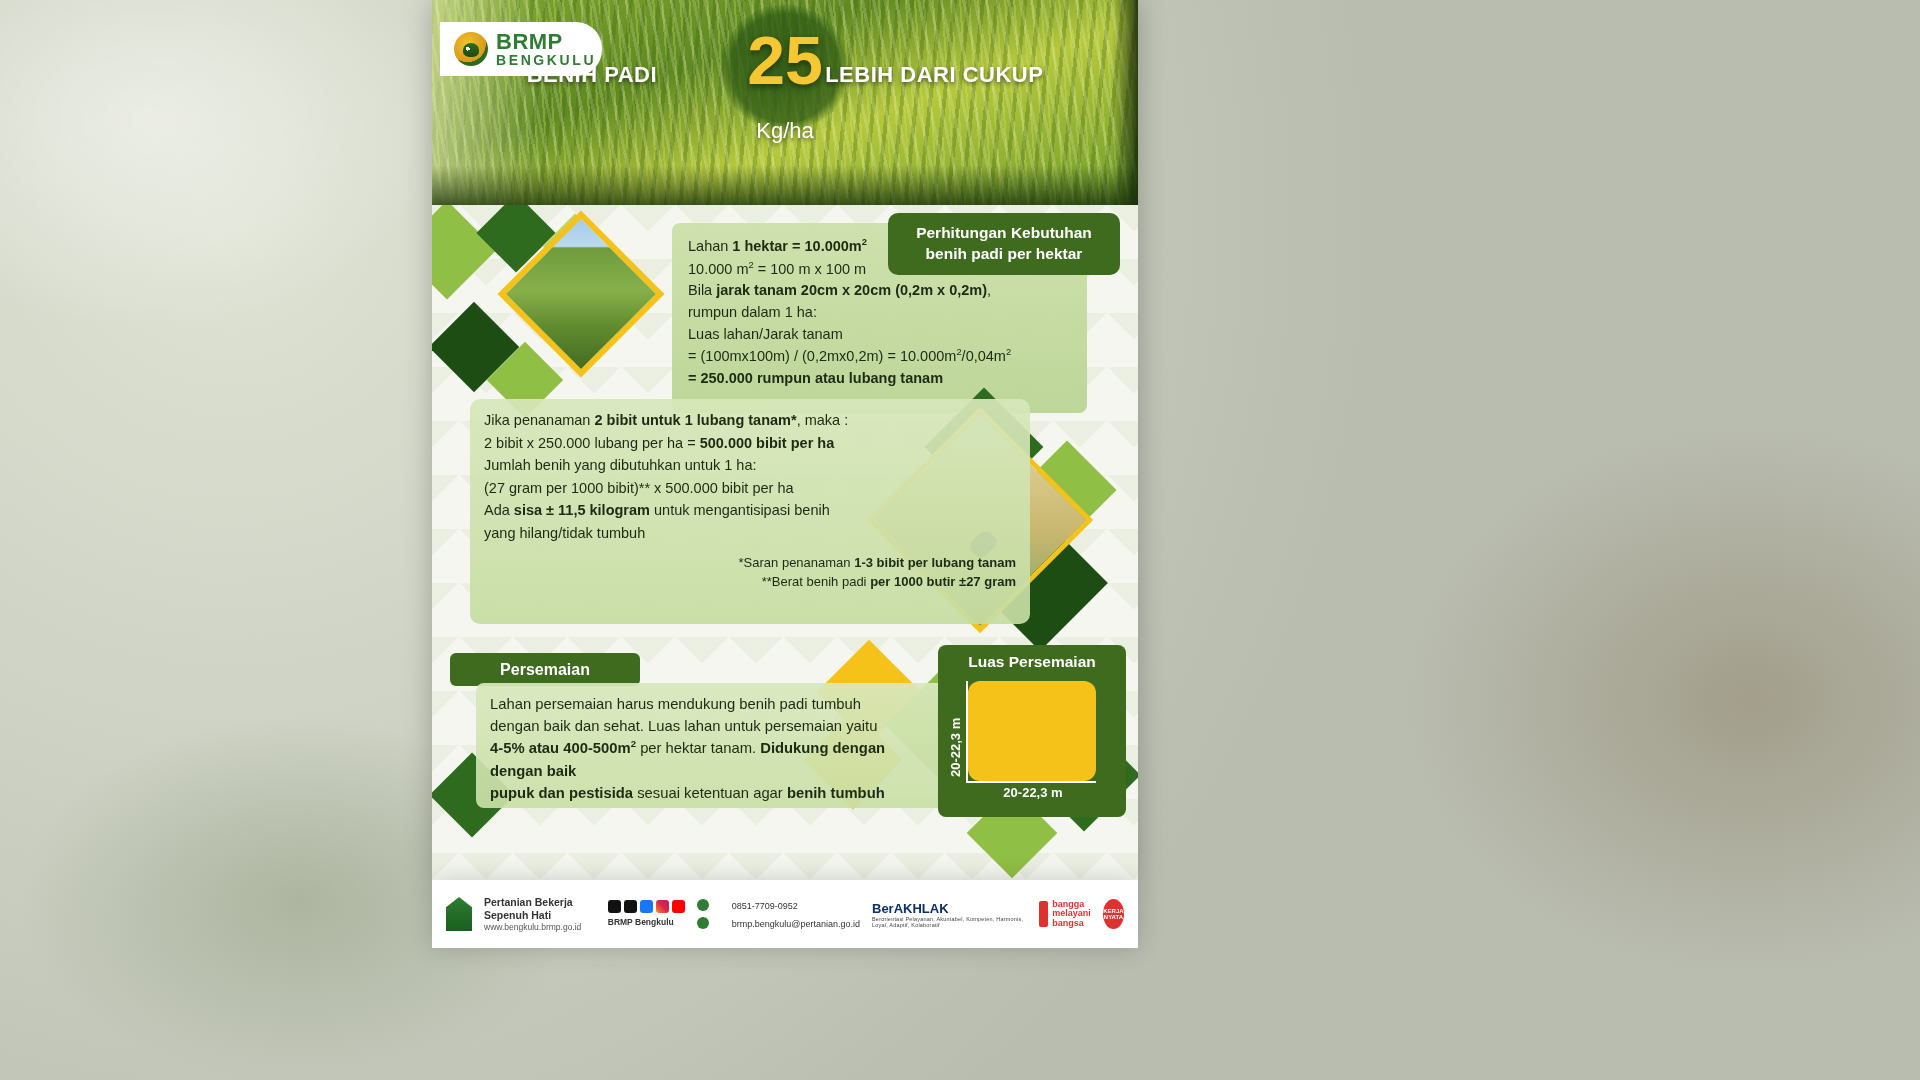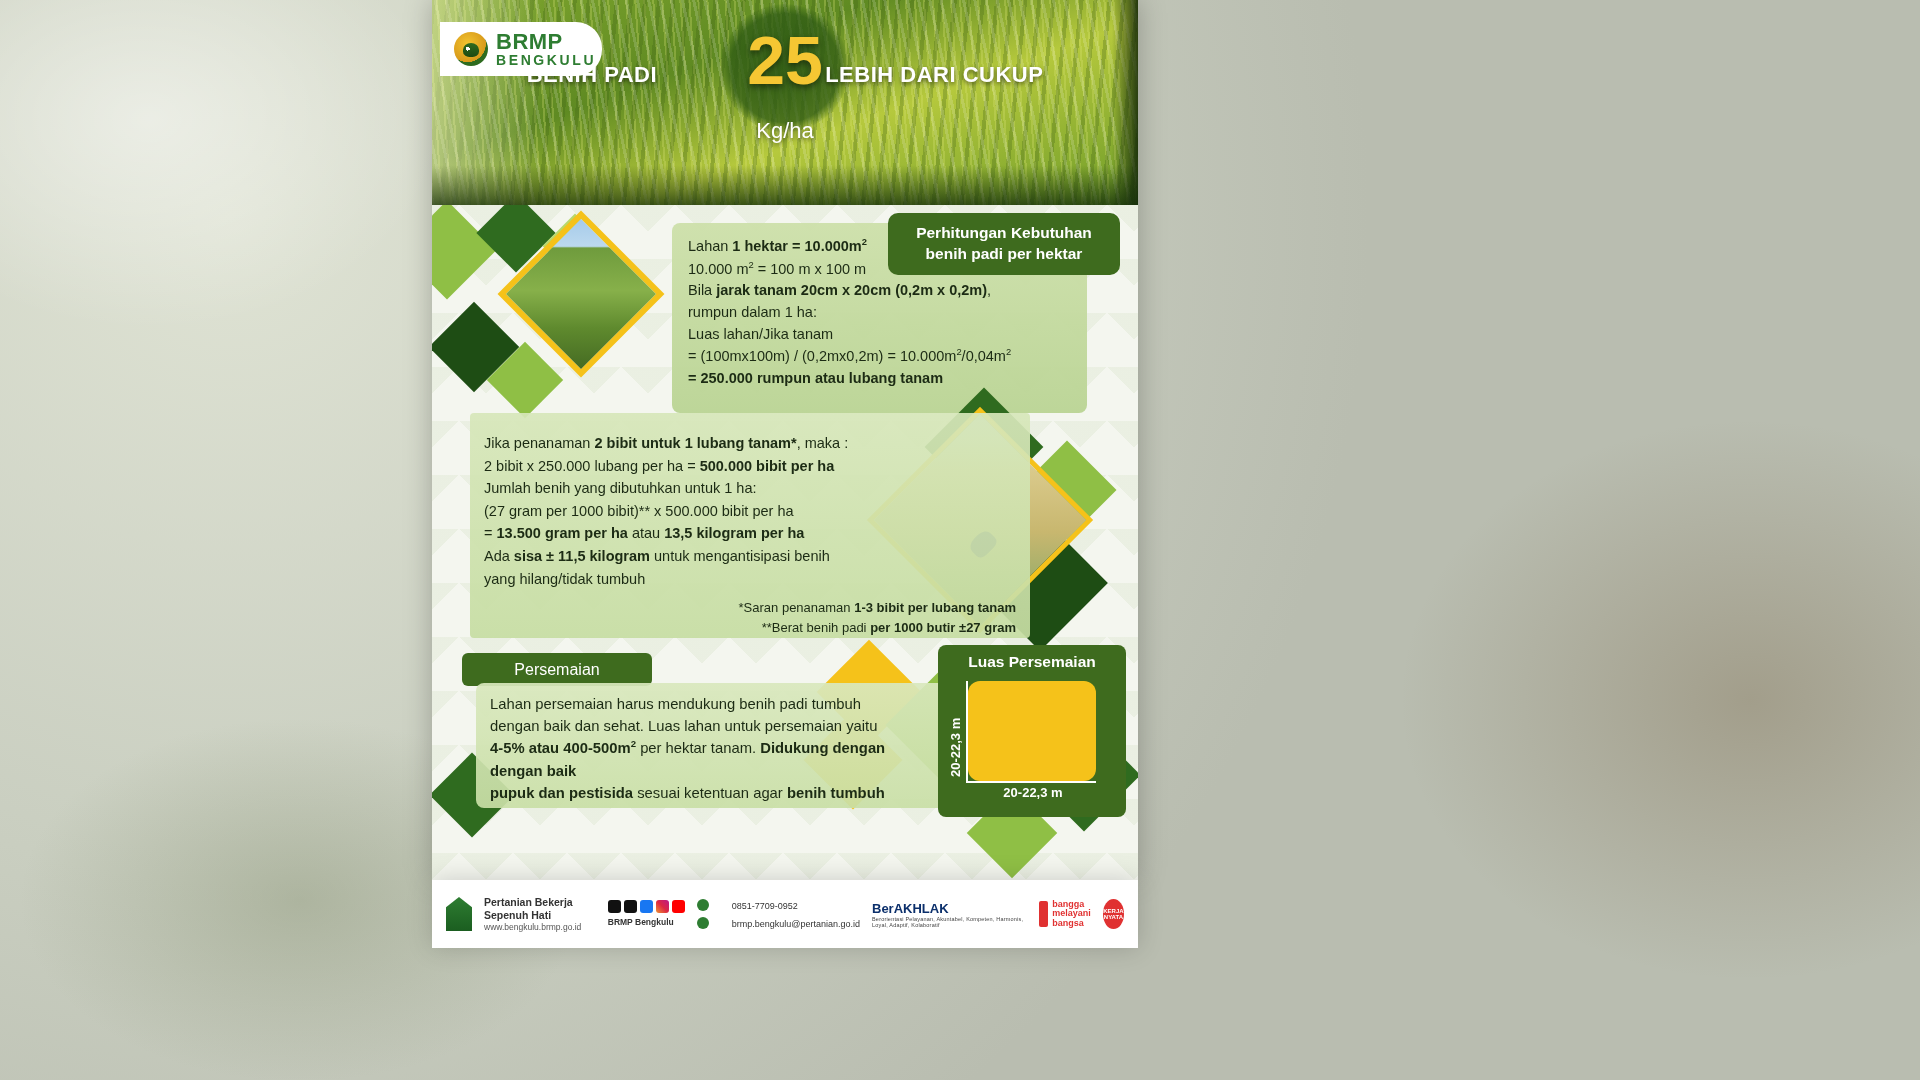--- a/index.html
+++ b/index.html
@@ -152,36 +152,36 @@
   .badge-right {
     position:absolute; right: 18px; top: 8px; width: 232px;
     background:#3e6b1e; color:#fff; border-radius: 10px;
     text-align:center; padding: 10px 8px; font-size: 15.5px; font-weight:700; line-height:1.35;
     z-index: 4;
   }
   sup { font-size: .65em; vertical-align: super; }
 
   
   .card2 {
-    position:absolute; left: 38px; top: 208px; width: 560px; height: 225px;
+    position:absolute; left: 38px; top: 194px; width: 560px; height: 225px;
     background: linear-gradient(180deg, rgba(215,231,186,.92), rgba(198,221,162,.92));
-    border-radius: 4px;
-    padding: 19px 14px;
+    border-radius: 10px;
+    padding: 10px 14px;
     font-size: 14.5px; color:#1c2b14; line-height: 1.56;
   }
   .note {
     text-align:right; font-size: 13px; line-height:1.5; margin-top: 8px;
   }
 
   
   .pill {
     position:absolute; left: 18px; top: 448px; width: 190px; height: 33px;
     background:#3e6b1e; color:#fff; border-radius: 6px;
     display:flex; align-items:center; justify-content:center;
-    font-size: 16px; font-weight:400;margin-left:12px;
+    font-size: 16px; font-weight:700;
   }
   .card3 {
     position:absolute; left: 44px; top: 478px; width: 500px; height: 125px;
     background: linear-gradient(180deg, rgba(217,232,189,.92), rgba(201,223,166,.92));
     border-radius: 8px;
     padding: 10px 14px;
     font-size: 14.8px; color:#1c2b14; line-height: 1.5;
   }
 
   
@@ -319,21 +319,21 @@
       <div>
         <span>Lahan </span><b><span>1 hektar = 10.000m</span><sup>2</sup></b>
       </div>
       <div>
         <span>10.000 m</span><sup>2</sup><span> = 100 m x 100 m</span>
       </div>
       <div>
         <span>Bila </span><b>jarak tanam 20cm x 20cm (0,2m x 0,2m)</b><span>,</span>
       </div>
       <div>rumpun dalam 1 ha:</div>
-      <div>Luas lahan/Jika tanam</div>
+      <div>Luas lahan/Jarak tanam</div>
       <div>
         <span>= (100mx100m) / (0,2mx0,2m) = 10.000m</span><sup>2</sup><span>/0,04m</span><sup>2</sup>
       </div>
       <div><b>= 250.000 rumpun atau lubang tanam</b></div>
     </div>
 
     <div class="diamond" style="left:510px; top:200px; width:84px; height:84px; background:#2f6b1f;"></div>
     <div class="diamond" style="left:600px; top:250px; width:70px; height:70px; background:#8fbf45;"></div>
     <div class="diamond" style="left:560px; top:330px; width:96px; height:96px; background:#1e4d14;"></div>
     <div class="photo-diamond" style="left:468px; top:235px; width:160px; height:160px; border-width:5px;">
@@ -344,23 +344,20 @@
 
     <div class="card2">
       <div>
         <span>Jika penanaman </span><b>2 bibit untuk 1 lubang tanam*</b><span>, maka :</span>
       </div>
       <div>
         <span> 2 bibit x 250.000 lubang per ha = </span><b>500.000 bibit per ha</b>
       </div>
       <div>Jumlah benih yang dibutuhkan untuk 1 ha:</div>
       <div>(27 gram per 1000 bibit)** x 500.000 bibit per ha</div>
-      <div>
-        <span>= </span><b>13.500 gram per ha</b><span> atau </span><b>13,5 kilogram per ha</b>
-      </div>
       <div>
         <span>Ada </span><b>sisa ± 11,5 kilogram</b><span> untuk mengantisipasi benih</span>
       </div>
       <div>yang hilang/tidak tumbuh</div>
       <div class="note">
         <div>
           <span>*Saran penanaman </span><b>1-3 bibit per lubang tanam</b>
         </div>
         <div>
           <span>**Berat benih padi </span><b>per 1000 butir ±27 gram</b>

